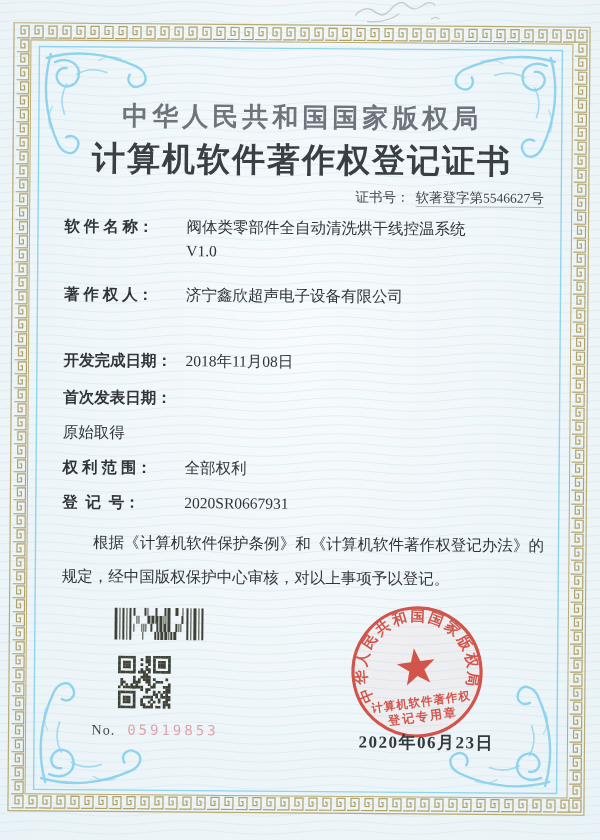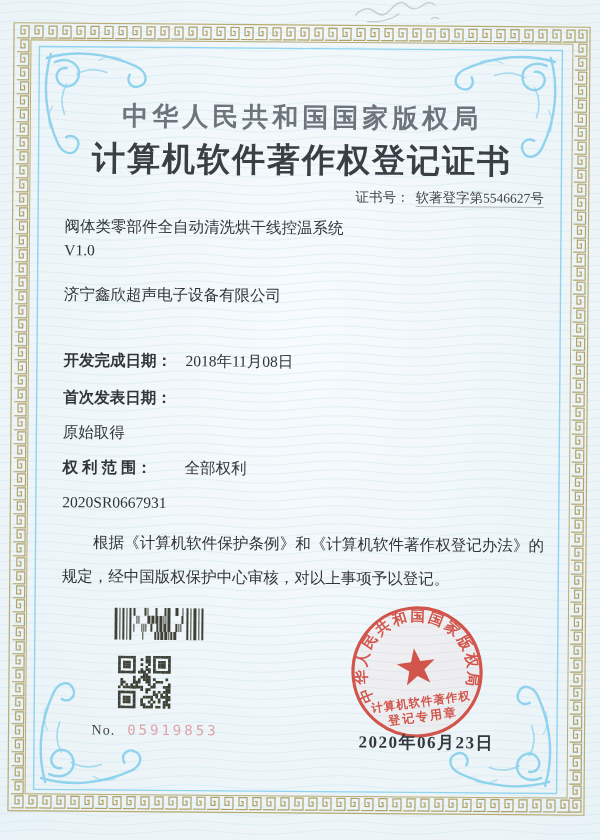--- a/index.html
+++ b/index.html
@@ -368,43 +368,46 @@
       <path d="M352,15 c8,-9 15,-8 21,-3 c6,5 11,1 16,-5 c5,-6 11,-7 15,-2 c4,4 10,4 16,-1 c4,-3 9,-3 12,0 M396,13 c-8,6 -20,9 -32,8 M428,18 c3,-2 6,-2 8,0" fill="none" stroke="#a7aeb6" stroke-width="1.5" opacity=".55"></path>
     </svg>
 
     <div class="authority">中华人民共和国国家版权局</div>
     <div class="cert-title">计算机软件著作权登记证书</div>
     <div class="certno">
       <span>证书号：</span><span class="v">软著登字第5546627号</span>
     </div>
 
     <div class="row r1">
+      <span class="label">软 件 名 称：</span>
       <span class="value">
         <span style="display:block">阀体类零部件全自动清洗烘干线控温系统</span>
         <span style="display:block">V1.0</span>
       </span>
     </div>
     <div class="row r2">
+      <span class="label">著 作 权 人：</span>
       <span class="value">济宁鑫欣超声电子设备有限公司</span>
     </div>
     <div class="row r3">
       <span class="label">开发完成日期：</span>
       <span class="value">2018年11月08日</span>
     </div>
     <div class="row r4">
       <span class="label">首次发表日期：</span>
     </div>
     <div class="row r5">
       <span class="value">原始取得</span>
     </div>
     <div class="row r6">
       <span class="label">权 利 范 围：</span>
       <span class="value">全部权利</span>
     </div>
     <div class="row r7">
+      <span class="label">登  记  号：</span>
       <span class="value">2020SR0667931</span>
     </div>
 
     <div class="statement">根据《计算机软件保护条例》和《计算机软件著作权登记办法》的规定，经中国版权保护中心审核，对以上事项予以登记。</div>
 
     <svg class="barcode" width="90" height="33" aria-hidden="true">
         <rect x="0" y="0" width="3" height="32" fill="#3e4136"></rect>
         <rect x="5" y="0" width="1" height="32" fill="#3e4136"></rect>
         <rect x="8" y="0" width="2" height="32" fill="#3e4136"></rect>
         <rect x="12" y="0" width="1" height="32" fill="#3e4136"></rect>

